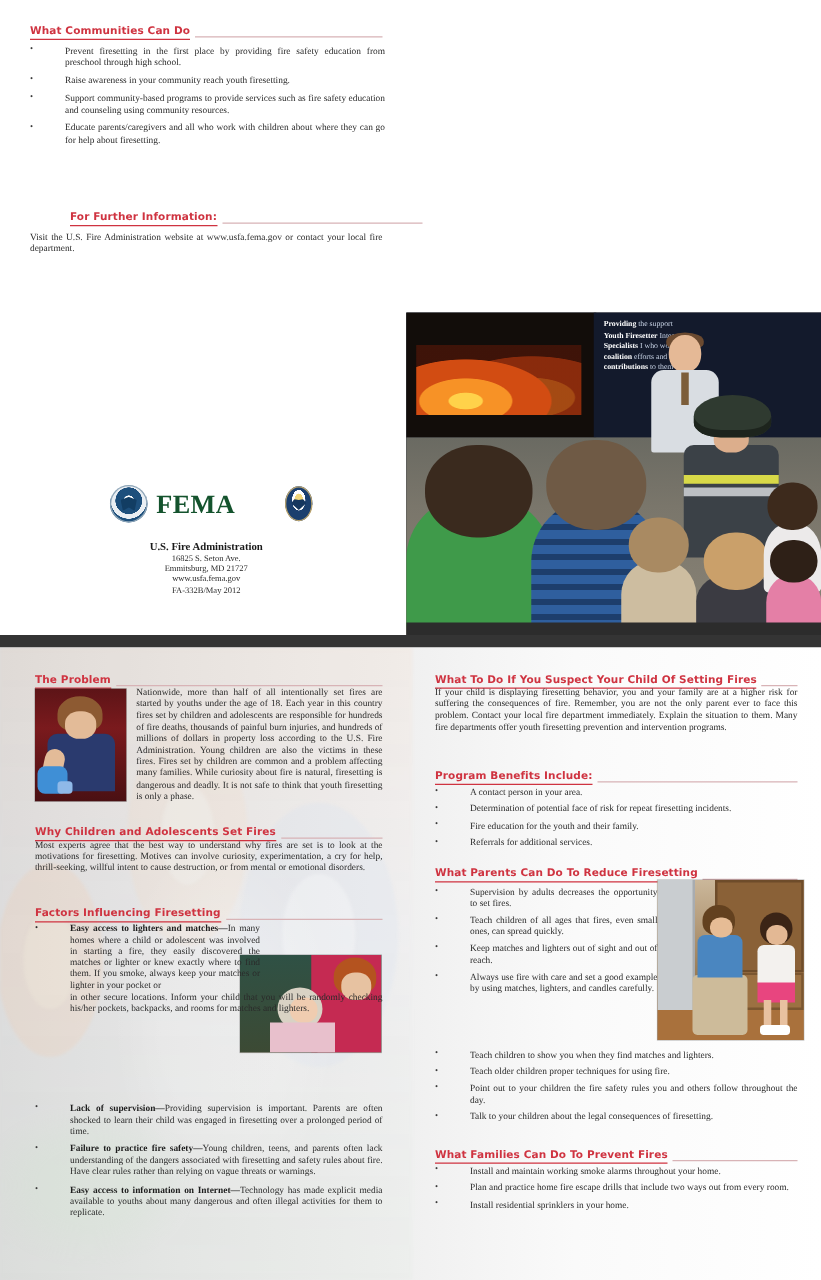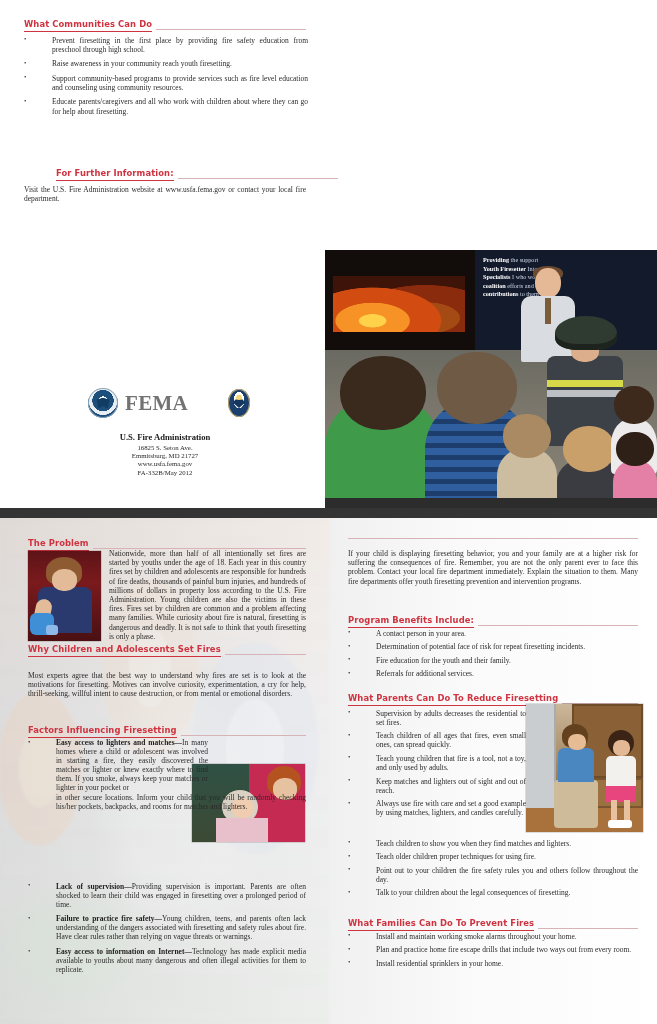--- a/index.html
+++ b/index.html
@@ -59,21 +59,21 @@
   #further-head{position:absolute;left:24px;top:168px;width:282px;padding-left:32px;}
   #further-text{position:absolute;left:24px;top:180px;width:282px;}
 
   
   .fema-lockup{position:absolute;left:88px;top:388px;display:flex;align-items:center;gap:7px;}
   .dhs-seal{width:30px;height:30px;border-radius:50%;
     background:radial-gradient(circle at 50% 42%, #ffffff 0 18%, #1d4f7c 19% 46%, #e9eef3 47% 62%, #1d4f7c 63% 80%, #9fb3c4 81% 100%);
     box-shadow:inset 0 0 0 1px #8fa6b8;position:relative;}
   .dhs-seal:after{content:"";position:absolute;left:50%;top:50%;width:13px;height:11px;transform:translate(-50%,-50%);
     background:#123d63;clip-path:polygon(50% 0,100% 22%,86% 100%,50% 78%,14% 100%,0 22%);}
-  .fema-word{font-family:"Liberation Serif",serif;font-weight:bold;font-size:21px;color:#737373;letter-spacing:0.3px;}
+  .fema-word{font-family:"Liberation Serif",serif;font-weight:bold;font-size:21px;color:#14532d;letter-spacing:0.3px;}
   .usfa-seal{position:absolute;left:228px;top:389px;width:22px;height:28px;border-radius:50%;
     background:radial-gradient(ellipse at 50% 40%, #f3d77a 0 22%, #ffffff 23% 34%, #1b3f6e 35% 72%, #e7d9b0 73% 100%);
     box-shadow:inset 0 0 0 1px #b9a36f;}
   .usfa-seal:after{content:"";position:absolute;left:50%;top:52%;width:12px;height:9px;transform:translate(-50%,-50%);
     background:#15365e;clip-path:polygon(50% 10%,78% 0,100% 40%,50% 100%,0 40%,22% 0);}
 
   .addr{position:absolute;left:55px;top:432px;width:220px;text-align:center;}
   .addr .a-title{font-weight:bold;font-size:8.6px;color:#1a1a1a;margin-bottom:1.5px;}
   .addr .a-line{font-size:6.8px;line-height:8.4px;color:#2a2a2a;}
 
@@ -178,21 +178,21 @@
     <div class="panel-left">
 
       <div class="sec-head blk" id="communities-head">
         <span class="txt">What Communities Can Do</span>
         <span class="rule"></span>
       </div>
 
       <ul class="blist blk" id="communities-list">
         <li><span>Prevent firesetting in the first place by providing fire safety education from preschool through high school.</span></li>
         <li><span>Raise awareness in your community reach youth firesetting.</span></li>
-        <li><span>Support community-based programs to provide services such as fire level education and counseling using community resources.</span></li>
+        <li><span>Support community-based programs to provide services such as fire safety education and counseling using community resources.</span></li>
         <li><span>Educate parents/caregivers and all who work with children about where they can go for help about firesetting.</span></li>
       </ul>
 
       <div class="sec-head blk" id="further-head">
         <span class="txt">For Further Information:</span>
         <span class="rule"></span>
       </div>
       <p class="body blk" id="further-text">Visit the U.S. Fire Administration website at www.usfa.fema.gov or contact your local fire department.</p>
 
       <div class="fema-lockup">
@@ -284,21 +284,21 @@
         <span class="cc-shirt"></span>
           <span class="cc-hair"></span>
           <span class="cc-face"></span>
         <span class="cc-arm"></span>
           <span class="cc-toy"></span>
           <span class="cc-toy2"></span>
       </div>
 
       <p class="body blk" style="left:109px;top:31px;width:197px;margin:0;">Nationwide, more than half of all intentionally set fires are started by youths under the age of 18.  Each year in this country fires set by children and adolescents are responsible for hundreds of fire deaths, thousands of painful burn injuries, and hundreds of millions of dollars in property loss according to the U.S. Fire Administration.  Young children are also the victims in these fires.  Fires set by children are common and a problem affecting many families.  While curiosity about fire is natural, firesetting is dangerous and deadly.  It is not safe to think that youth firesetting is only a phase.</p>
 
-      <div class="sec-head blk" style="left:28px;top:126px;width:278px;">
+      <div class="sec-head blk" style="left:28px;top:142px;width:278px;">
         <span class="txt">Why Children and Adolescents Set Fires</span>
         <span class="rule"></span>
       </div>
       <p class="body blk" style="left:28px;top:153px;width:278px;margin:0;">Most experts agree that the best way to understand why fires are set is to look at the motivations for firesetting.  Motives can involve curiosity, experimentation, a cry for help, thrill-seeking, willful intent to cause destruction, or from mental or emotional disorders.</p>
 
       <div class="sec-head blk" style="left:28px;top:207px;width:278px;text-align:center;">
         <span class="txt">Factors Influencing Firesetting</span>
         <span class="rule"></span>
       </div>
 
@@ -325,20 +325,21 @@
       <ul class="blist blk" style="left:16px;top:358px;width:290px;">
         <li><b>Lack of supervision—</b><span>Providing supervision is important.  Parents are often shocked to learn their child was engaged in firesetting over a prolonged period of time.</span></li>
         <li><b>Failure to practice fire safety—</b><span>Young children, teens, and parents often lack understanding of the dangers associated with firesetting and safety rules about fire.  Have clear rules rather than relying on vague threats or warnings.</span></li>
         <li><b>Easy access to information on Internet—</b><span>Technology has made explicit media available to youths about many dangerous and often illegal activities for them to replicate.</span></li>
       </ul>
     </div>
 
     <div class="col-r">
 
       <div class="sec-head blk" style="left:18px;top:20px;width:290px;">
+        <span class="txt">What To Do If You Suspect Your Child Of Setting Fires</span>
         <span class="rule"></span>
       </div>
       <p class="body blk" style="left:18px;top:31px;width:290px;margin:0;">If your child is displaying firesetting behavior, you and your family are at a higher risk for suffering the consequences of fire.  Remember, you are not the only parent ever to face this problem.  Contact your local fire department immediately.  Explain the situation to them.  Many fire departments offer youth firesetting prevention and intervention programs.</p>
 
       <div class="sec-head blk" style="left:18px;top:97px;width:290px;">
         <span class="txt">Program Benefits Include:</span>
         <span class="rule"></span>
       </div>
       <ul class="blist tight blk" style="left:6px;top:106px;width:302px;">
         <li><span>A contact person in your area.</span></li>
@@ -368,23 +369,22 @@
             <span class="t"></span>
             <span class="h"></span>
             <span class="f"></span>
             <span class="l"></span>
             <span class="l2"></span>
             <span class="sh"></span>
           </span>
       </div>
 
       <ul class="blist tight blk" style="left:6px;top:186px;width:190px;">
-        <li><span>Supervision by adults decreases the residential to set fires.</span></li>
+        <li><span>Supervision by adults decreases the opportunity to set fires.</span></li>
         <li><span>Teach children of all ages that fires, even small ones, can spread quickly.</span></li>
-        <li><span>Teach young children that fire is a tool, not a toy, and only used by adults.</span></li>
         <li><span>Keep matches and lighters out of sight and out of reach.</span></li>
         <li><span>Always use fire with care and set a good example by using matches, lighters, and candles carefully.</span></li>
       </ul>
 
       <ul class="blist tight blk" style="left:6px;top:316px;width:302px;">
         <li><span>Teach children to show you when they find matches and  lighters.</span></li>
         <li><span>Teach older children proper techniques for using fire.</span></li>
         <li><span>Point out to your children the fire safety rules you and others follow throughout the day.</span></li>
         <li><span>Talk to your children about the legal consequences of  firesetting.</span></li>
       </ul>

